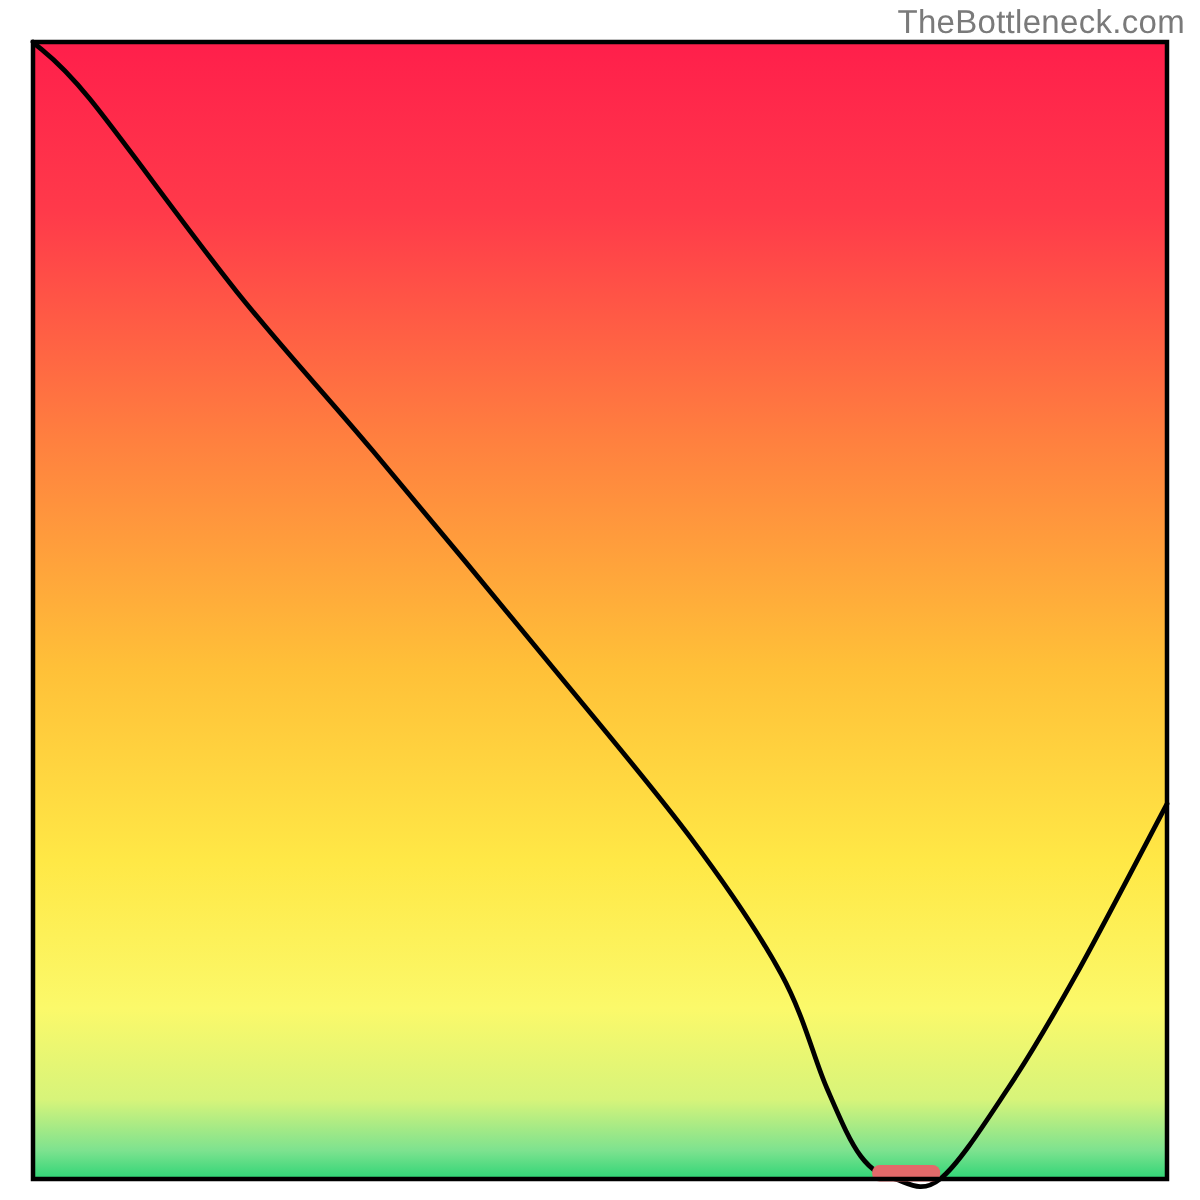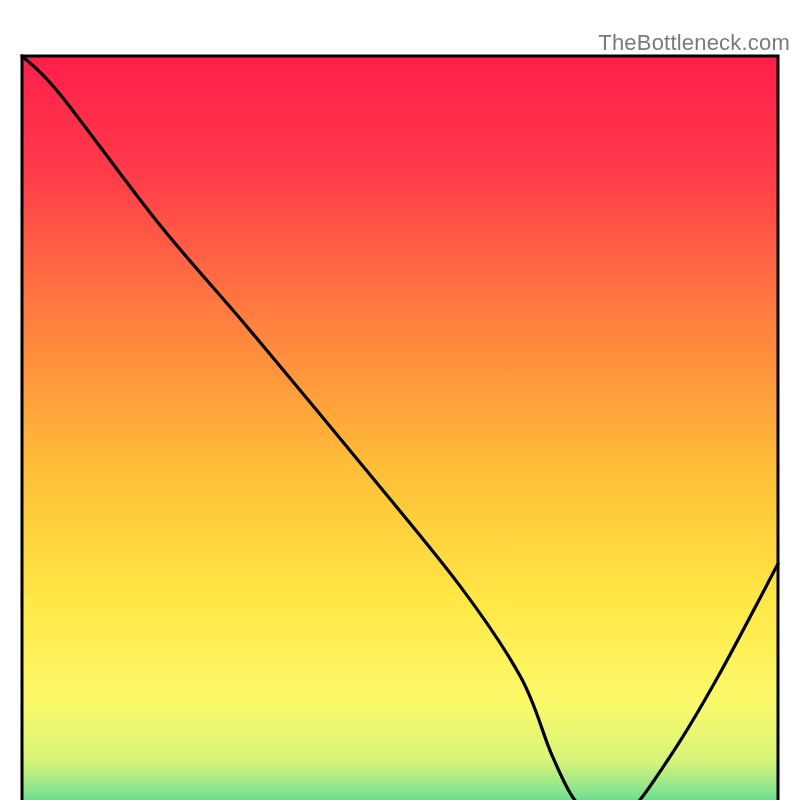--- a/index.html
+++ b/index.html
@@ -8,21 +8,20 @@
     width: 800px;
     height: 800px;
     background: #ffffff;
     font-family: Arial, Helvetica, sans-serif;
     overflow: hidden;
   }
   .stage {
     position: relative;
     width: 800px;
     height: 652px;
-    margin-top: 28px;
   }
   .watermark {
     position: absolute;
     top: 2px;
     right: 10px;
     color: #7a7a7a;
     font-size: 22px;
     font-weight: 500;
     letter-spacing: 0.2px;
   }

